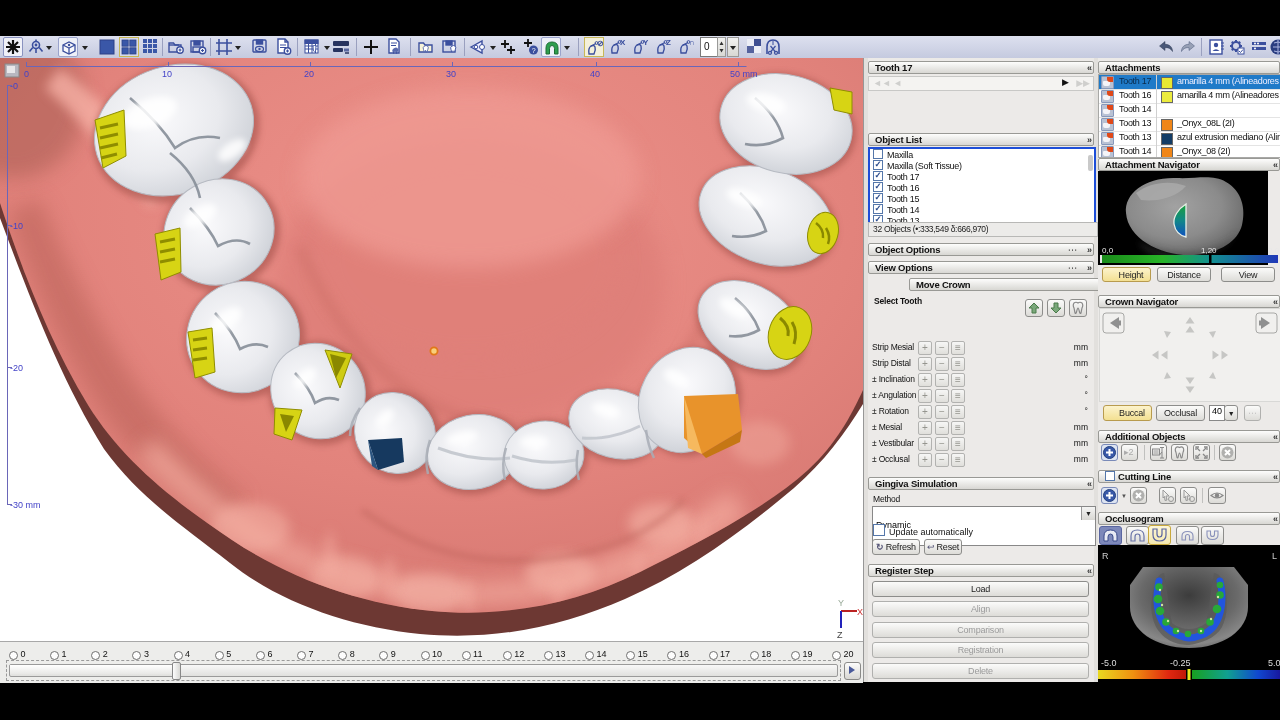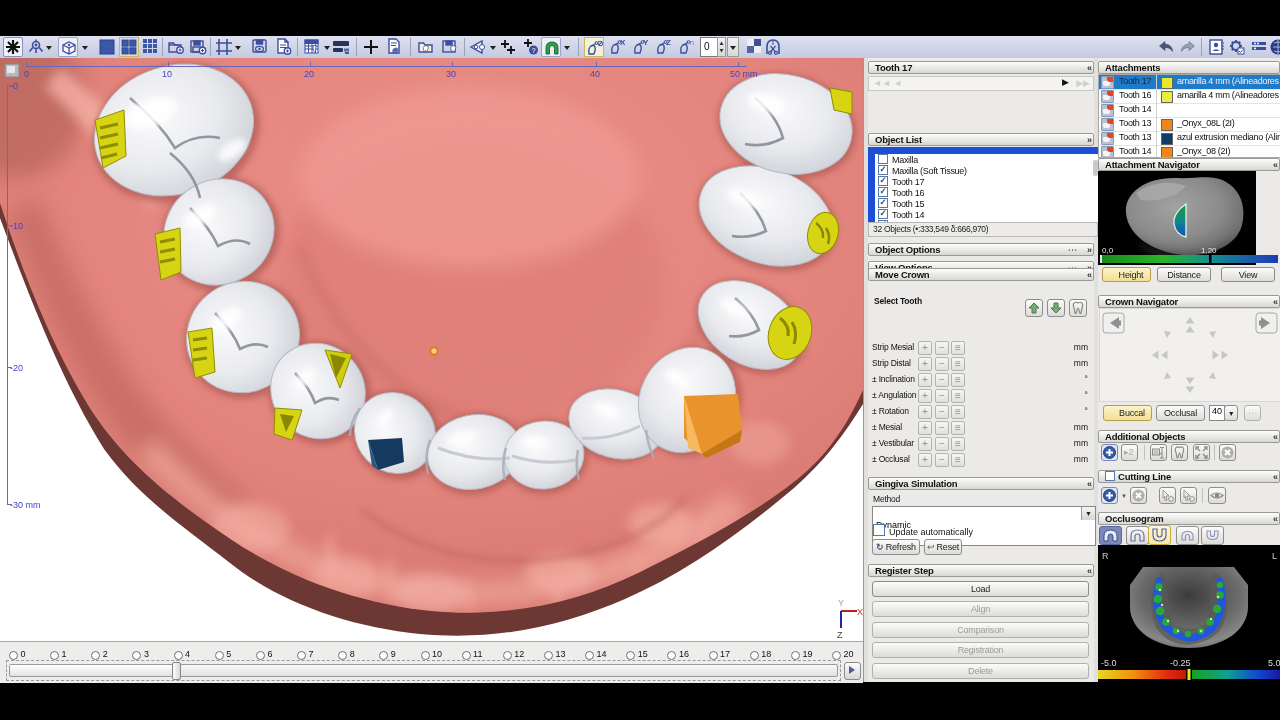--- a/index.html
+++ b/index.html
@@ -525,34 +525,34 @@
 <div class="abs" id="pgap2"></div>
 <div class="abs" id="p1">
 
 <div class="hdr" style="top:3px;">Tooth 17<span class="chev">«</span></div>
 <div class="abs" style="left:0;top:18px;width:224px;height:13px;background:#f4f3f1;border:1px solid #c8c8c6;">
   <span style="position:absolute;left:4px;top:1px;font-size:9px;color:#cfcfcd;">◄◄ ◄</span>
   <span style="position:absolute;right:24px;top:0px;font-size:9px;color:#111;">▶</span>
   <span style="position:absolute;right:3px;top:1px;font-size:9px;color:#cfcfcd;">▶▶</span>
 </div>
 <div class="hdr" style="top:75px;">Object List<span class="chev">»</span></div>
-<div class="abs" style="left:0;top:89px;width:224px;height:75px;background:#fff;border:7px solid #1d4ed8;font-size:9px;letter-spacing:-0.3px;color:#111;overflow:hidden;">
+<div class="abs" style="left:0;top:89px;width:224px;height:75px;background:#fff;border:2px solid #1d4ed8;font-size:9px;letter-spacing:-0.3px;color:#111;overflow:hidden;">
   <div style="position:absolute;right:1px;top:6px;width:5px;height:16px;background:#c9c9c9;border-radius:2px;"></div>
   <div style="position:absolute;left:3px;top:0px;"><span class="cb"></span>Maxilla</div>
   <div style="position:absolute;left:3px;top:11px;"><span class="cb ck"></span>Maxilla (Soft Tissue)</div>
   <div style="position:absolute;left:3px;top:22px;"><span class="cb ck"></span>Tooth 17</div>
   <div style="position:absolute;left:3px;top:33px;"><span class="cb ck"></span>Tooth 16</div>
   <div style="position:absolute;left:3px;top:44px;"><span class="cb ck"></span>Tooth 15</div>
   <div style="position:absolute;left:3px;top:55px;"><span class="cb ck"></span>Tooth 14</div>
   <div style="position:absolute;left:3px;top:66px;"><span class="cb ck"></span>Tooth 13</div>
 </div>
 <div class="abs" style="left:0;top:164px;width:224px;height:13px;background:#ecebe9;border:1px solid #b8b8b6;font-size:8.5px;letter-spacing:-0.3px;color:#222;padding-left:4px;line-height:13px;">32 Objects (•:333,549 δ:666,970)</div>
 <div class="hdr" style="top:185px;">Object Options<span style="position:absolute;right:16px;top:0;font-weight:normal;color:#333;">⋯</span><span class="chev">»</span></div>
 <div class="hdr" style="top:203px;">View Options<span style="position:absolute;right:16px;top:0;font-weight:normal;color:#333;">⋯</span><span class="chev">»</span></div>
-<div class="hdr" style="top:210px;">Move Crown<span class="chev">«</span></div>
+<div class="hdr" style="top:220px;margin-left:41px;">Move Crown<span class="chev">«</span></div>
 <lbl style="left:6px;top:238px;font-weight:bold;">Select Tooth</lbl>
 <div class="ibtn" style="left:157px;top:241px;width:18px;height:18px;">
  <svg width="16" height="16">
         <path d="M8 3 L13 8 L10 8 L10 13 L6 13 L6 8 L3 8 Z" fill="#7aa87a" stroke="#4a7a4a"></path>
       </svg></div>
 <div class="ibtn" style="left:179px;top:241px;width:18px;height:18px;">
  <svg width="16" height="16">
         <path d="M8 13 L13 8 L10 8 L10 3 L6 3 L6 8 L3 8 Z" fill="#7aa87a" stroke="#4a7a4a"></path>
       </svg></div>
 <div class="ibtn" style="left:201px;top:241px;width:18px;height:18px;">
@@ -663,21 +663,21 @@
       </div>
  <div class="arow" style="top:70px;">
         <span class="ticon"></span>
         <span class="tl">Tooth 14</span>
         <span class="csq" style="background:#f08618;"></span>
         <span class="an">_Onyx_08 (2I)</span>
       </div>
  <div style="position:absolute;left:57px;top:0;width:1px;height:82px;background:#d0d0d0;"></div>
 </div>
 <div class="hdr" style="top:100px;">Attachment Navigator<span class="chev">«</span></div>
-<div class="abs" style="left:0;top:113px;width:158px;height:94px;background:#000;">
+<div class="abs" style="left:0;top:113px;width:170px;height:94px;background:#000;">
  <svg width="182" height="94">
   <defs>
    <radialGradient id="tnG" cx="0.42" cy="0.38" r="0.72">
     <stop offset="0" stop-color="#a2a2a2"></stop>
             <stop offset="0.55" stop-color="#8b8b8b"></stop>
             <stop offset="0.85" stop-color="#6e6e6e"></stop>
             <stop offset="1" stop-color="#4e4e4e"></stop>
    </radialGradient>
    <linearGradient id="attG" x1="0" y1="0" x2="0" y2="1">
     <stop offset="0" stop-color="#18a038"></stop>

